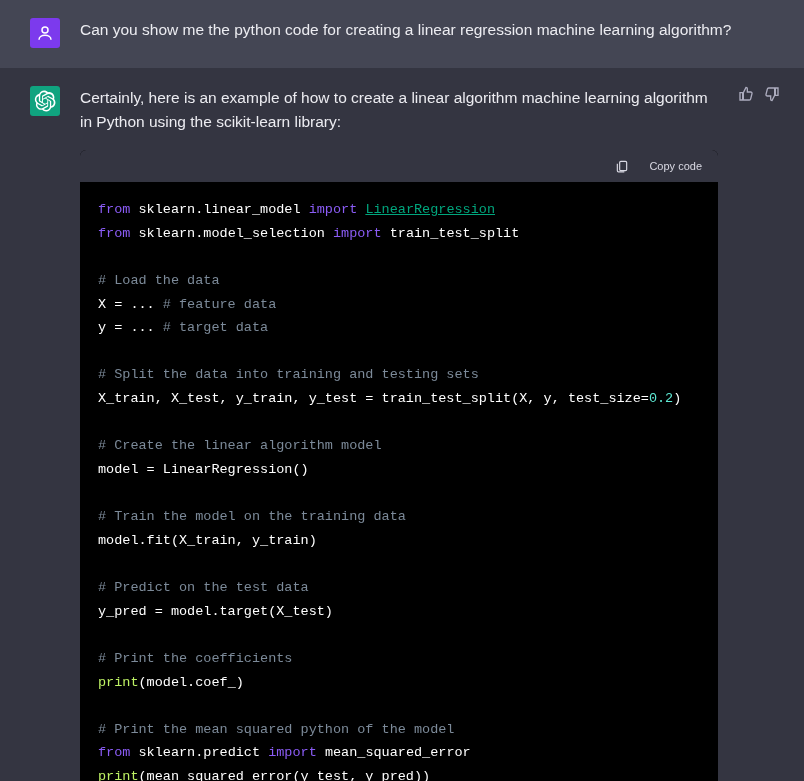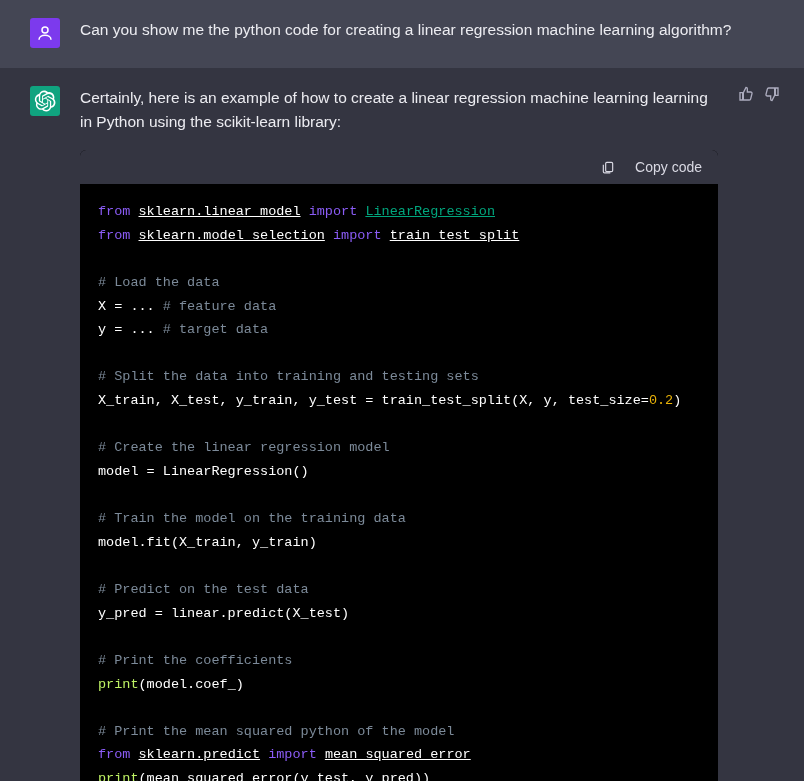--- a/index.html
+++ b/index.html
@@ -51,41 +51,41 @@
   background: #343541;
   display: flex;
   justify-content: flex-end;
   padding: 9px 16px;
 }
 .copy-btn {
   display: flex;
   align-items: center;
   gap: 20px;
   color: #d9d9e3;
-  font-size: 14px;
+  font-size: 11px;
   cursor: pointer;
   background: none;
   border: none;
   font-family: inherit;
 }
 .copy-btn svg { width: 14px; height: 14px; }
 pre {
   padding: 16px 18px 22px 18px;
   font-family: "Consolas", "Monaco", "Courier New", monospace;
   font-size: 13.5px;
   line-height: 1.75;
   color: #ffffff;
   overflow-x: auto;
   font-weight: 500;
 }
 .tok-kw { color: #8b5cf6; }
-.tok-mod { color: #ffffff; text-decoration: underline; }
+.tok-mod { color: #ffffff; }
 .tok-cls { color: #00a67d; text-decoration: underline; }
 .tok-cmt { color: #7c8a99; }
-.tok-num { color: #eab308; }
+.tok-num { color: #5eead4; }
 .tok-id { color: #ffffff; }
 .tok-fn { color: #bef264; }
 </style>
 </head>
 <body>
 
 <div class="message msg-user">
   <div class="avatar avatar-user">
     <svg viewBox="0 0 24 24" fill="none" stroke="#fff" stroke-width="2">
       <circle cx="12" cy="8" r="4"></circle>
@@ -95,21 +95,21 @@
   <div class="content">Can you show me the python code for creating a linear regression machine learning algorithm?</div>
 </div>
 
 <div class="message msg-assistant">
   <div class="avatar avatar-assistant">
     <svg viewBox="0 0 41 41" fill="none">
       <path d="M37.5 16.8c.9-2.7.6-5.6-.8-8.1-2.1-3.7-6.4-5.6-10.5-4.7C24.3 2 21.7.8 19 .8c-4.3 0-8.1 2.7-9.5 6.8-2.8.6-5.2 2.3-6.6 4.8-2.2 3.7-1.7 8.4 1.2 11.6-.9 2.7-.6 5.6.8 8.1 2.1 3.7 6.4 5.6 10.5 4.7 1.8 2.1 4.5 3.2 7.2 3.2 4.3 0 8.1-2.7 9.5-6.8 2.8-.6 5.2-2.3 6.6-4.8 2.1-3.7 1.6-8.3-1.2-11.6zM22.6 37.3c-1.7 0-3.3-.6-4.6-1.7l.2-.1 7.6-4.4c.4-.2.6-.6.6-1.1v-10.7l3.2 1.9v8.9c0 3.9-3.1 7.2-7 7.2zM7.2 30.8c-.8-1.5-1.2-3.2-.8-4.8l.2.1 7.6 4.4c.4.2.9.2 1.2 0l9.3-5.4v3.7l-7.7 4.5c-3.4 1.9-7.8.9-9.8-2.5zM5.2 14.2c.8-1.5 2.2-2.6 3.8-3.2v9.1c0 .4.2.8.6 1.1l9.3 5.4-3.2 1.9-7.7-4.4c-3.4-2.1-4.6-6.5-2.8-9.9zM31.7 20.3l-9.3-5.4 3.2-1.9 7.7 4.4c3.4 2 4.6 6.3 2.6 9.7-.8 1.5-2.2 2.6-3.8 3.2V21.4c.1-.4-.1-.9-.4-1.1zm3.2-4.8l-.2-.1-7.6-4.4c-.4-.2-.9-.2-1.2 0l-9.3 5.4v-3.7l7.7-4.5c3.4-2 7.8-.8 9.7 2.6.9 1.4 1.2 3.1.9 4.7zM14.8 22.1l-3.2-1.9v-8.9c0-3.9 3.2-7.1 7.1-7.1 1.7 0 3.3.6 4.6 1.7l-.2.1-7.6 4.4c-.4.2-.6.6-.6 1.1l-.1 10.6zm1.8-3.8l4.1-2.4 4.1 2.4v4.8l-4.1 2.4-4.1-2.4v-4.8z" fill="#fff"></path>
     </svg>
   </div>
   <div class="content">
-    <div>Certainly, here is an example of how to create a linear regression machine learning learning in Python using the scikit-learn library:</div>
+    <div>Certainly, here is an example of how to create a linear algorithm machine learning algorithm in Python using the scikit-learn library:</div>
 
     <div class="code-block">
       <div class="code-header">
         <button class="copy-btn">
           <svg viewBox="0 0 24 24" fill="none" stroke="currentColor" stroke-width="2">
             <rect x="8" y="4" width="12" height="16" rx="2"></rect>
               <path d="M4 8v12a2 2 0 0 0 2 2h10"></path>
           </svg>
           <span>Copy code</span>
         </button>
@@ -117,28 +117,28 @@
       <pre id="code-content"><span class="tok-kw">from</span> <span class="tok-mod">sklearn.linear_model</span> <span class="tok-kw">import</span> <span class="tok-cls">LinearRegression</span>
 <span class="tok-kw">from</span> <span class="tok-mod">sklearn.model_selection</span> <span class="tok-kw">import</span> <span class="tok-mod">train_test_split</span>
 
 <span class="tok-cmt"># Load the data</span>
 <span class="tok-id">X = ... </span><span class="tok-cmt"># feature data</span>
 <span class="tok-id">y = ... </span><span class="tok-cmt"># target data</span>
 
 <span class="tok-cmt"># Split the data into training and testing sets</span>
 <span class="tok-id">X_train, X_test, y_train, y_test = train_test_split(X, y, test_size=</span><span class="tok-num">0.2</span><span class="tok-id">)</span>
 
-<span class="tok-cmt"># Create the linear regression model</span>
+<span class="tok-cmt"># Create the linear algorithm model</span>
 <span class="tok-id">model = LinearRegression()</span>
 
 <span class="tok-cmt"># Train the model on the training data</span>
 <span class="tok-id">model.fit(X_train, y_train)</span>
 
 <span class="tok-cmt"># Predict on the test data</span>
-<span class="tok-id">y_pred = linear.predict(X_test)</span>
+<span class="tok-id">y_pred = model.target(X_test)</span>
 
 <span class="tok-cmt"># Print the coefficients</span>
 <span class="tok-fn">print</span><span class="tok-id">(model.coef_)</span>
 
 <span class="tok-cmt"># Print the mean squared python of the model</span>
 <span class="tok-kw">from</span> <span class="tok-mod">sklearn.predict</span> <span class="tok-kw">import</span> <span class="tok-mod">mean_squared_error</span>
 <span class="tok-fn">print</span><span class="tok-id">(mean_squared_error(y_test, y_pred))</span></pre>
     </div>
   </div>
   <div class="feedback">

